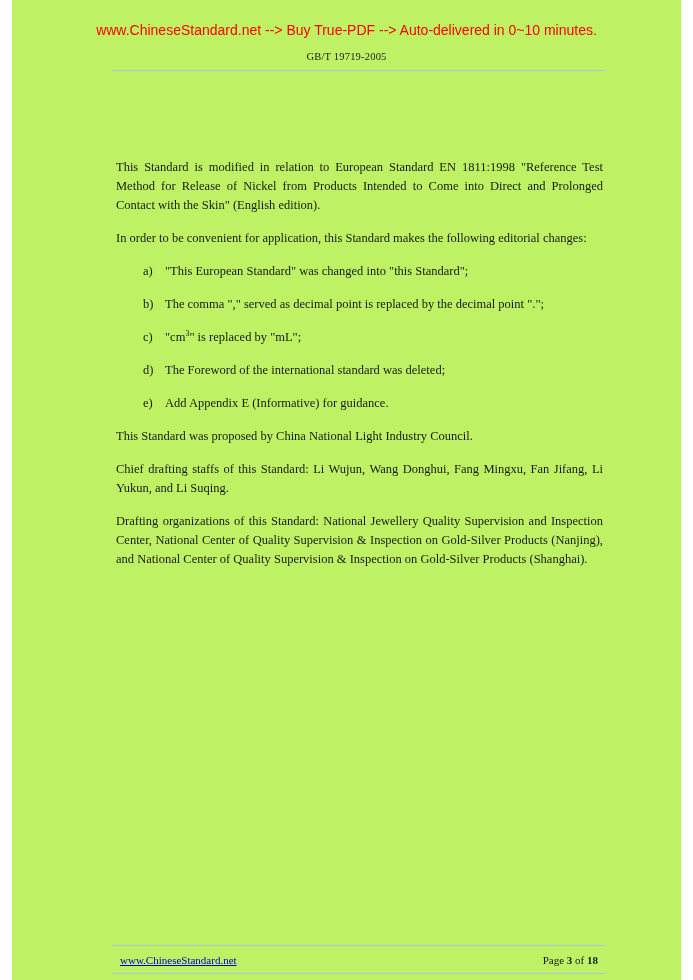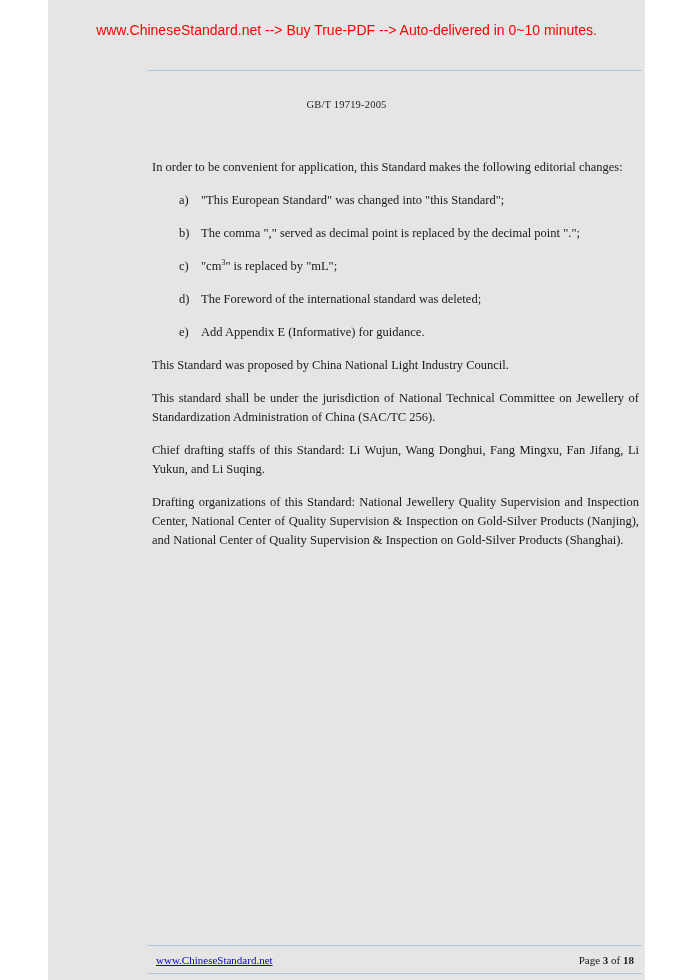--- a/index.html
+++ b/index.html
@@ -1,22 +1,22 @@
 <!DOCTYPE html>
 <html><head>
 <meta charset="utf-8">
 <style>
   * { box-sizing: border-box; }
   html, body { margin: 0; padding: 0; background: #ffffff; }
   .page {
     position: relative;
-    width: 597px;
+    width: 669px;
     height: 980px;
     margin: 0 auto;
-    background: #e5e5e5;
+    background: #bef264;
     font-family: "Liberation Serif", serif;
     color: #1a1a1a;
     overflow: hidden;
   }
   .banner {
     position: absolute;
     top: 22px;
     left: 0;
     width: 100%;
     text-align: center;
@@ -27,21 +27,20 @@
   }
   .doc-header {
     position: absolute;
     top: 51px;
     left: 0;
     width: 100%;
     text-align: center;
     font-size: 10.5px;
     color: #222222;
     letter-spacing: 0.2px;
-    margin-top: 48px;
   }
   .rule {
     border: none;
     border-top: 1px solid #a9c7de;
     margin: 0;
   }
   .header-rule {
     position: absolute;
     top: 70px;
     left: 100px;
@@ -121,20 +120,21 @@
 
   <div class="banner">www.ChineseStandard.net --&gt; Buy True-PDF --&gt; Auto-delivered in 0~10 minutes.</div>
 
   <div class="doc-header">GB/T 19719-2005</div>
 
   <hr class="rule header-rule">
 
 
   <div class="content">
 
+    <p>This Standard is modified in relation to European Standard EN 1811:1998 "Reference Test Method for Release of Nickel from Products Intended to Come into Direct and Prolonged Contact with the Skin" (English edition).</p>
 
     <p>In order to be convenient for application, this Standard makes the following editorial changes:</p>
 
     <div class="list">
 
       <div class="list-item">
         <span class="li-label">a)</span>
         <span class="li-text"><span>"This European Standard" was changed into "this Standard";</span><sup></sup><span></span></span>
       </div>
 
@@ -156,21 +156,20 @@
       <div class="list-item">
         <span class="li-label">e)</span>
         <span class="li-text"><span>Add Appendix E (Informative) for guidance.</span><sup></sup><span></span></span>
       </div>
 
     </div>
 
 
     <p>This Standard was proposed by China National Light Industry Council.</p>
 
-    <p>This standard shall be under the jurisdiction of National Technical Committee on Jewellery of Standardization Administration of China (SAC/TC 256).</p>
 
     <p>Chief drafting staffs of this Standard: Li Wujun, Wang Donghui, Fang Mingxu, Fan Jifang, Li Yukun, and Li Suqing.</p>
 
     <p>Drafting organizations of this Standard: National Jewellery Quality Supervision and Inspection Center, National Center of Quality Supervision &amp; Inspection on Gold-Silver Products (Nanjing), and National Center of Quality Supervision &amp; Inspection on Gold-Silver Products (Shanghai).</p>
 
   </div>
 
   <div class="footer">
     <hr class="rule">
     <div class="footer-row">

